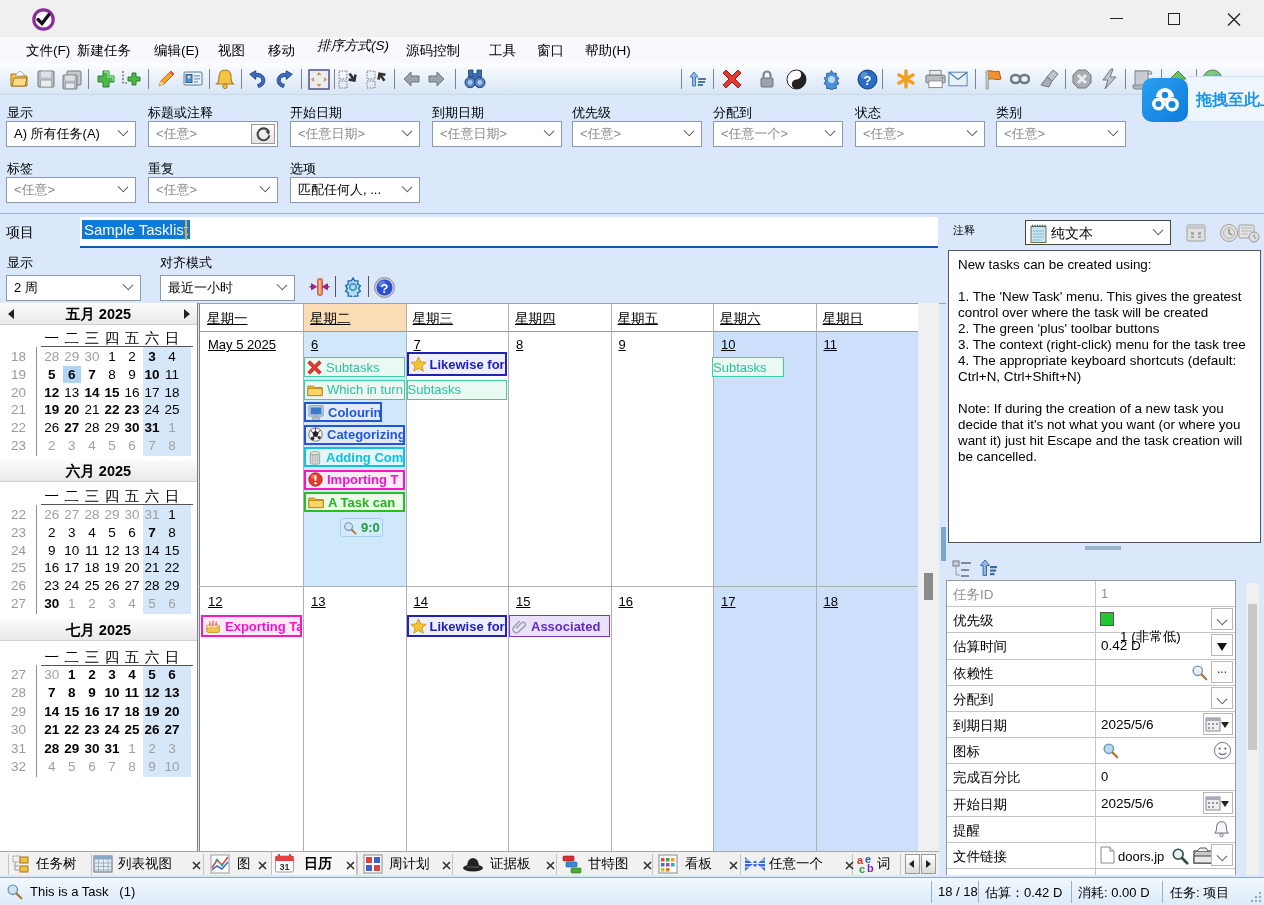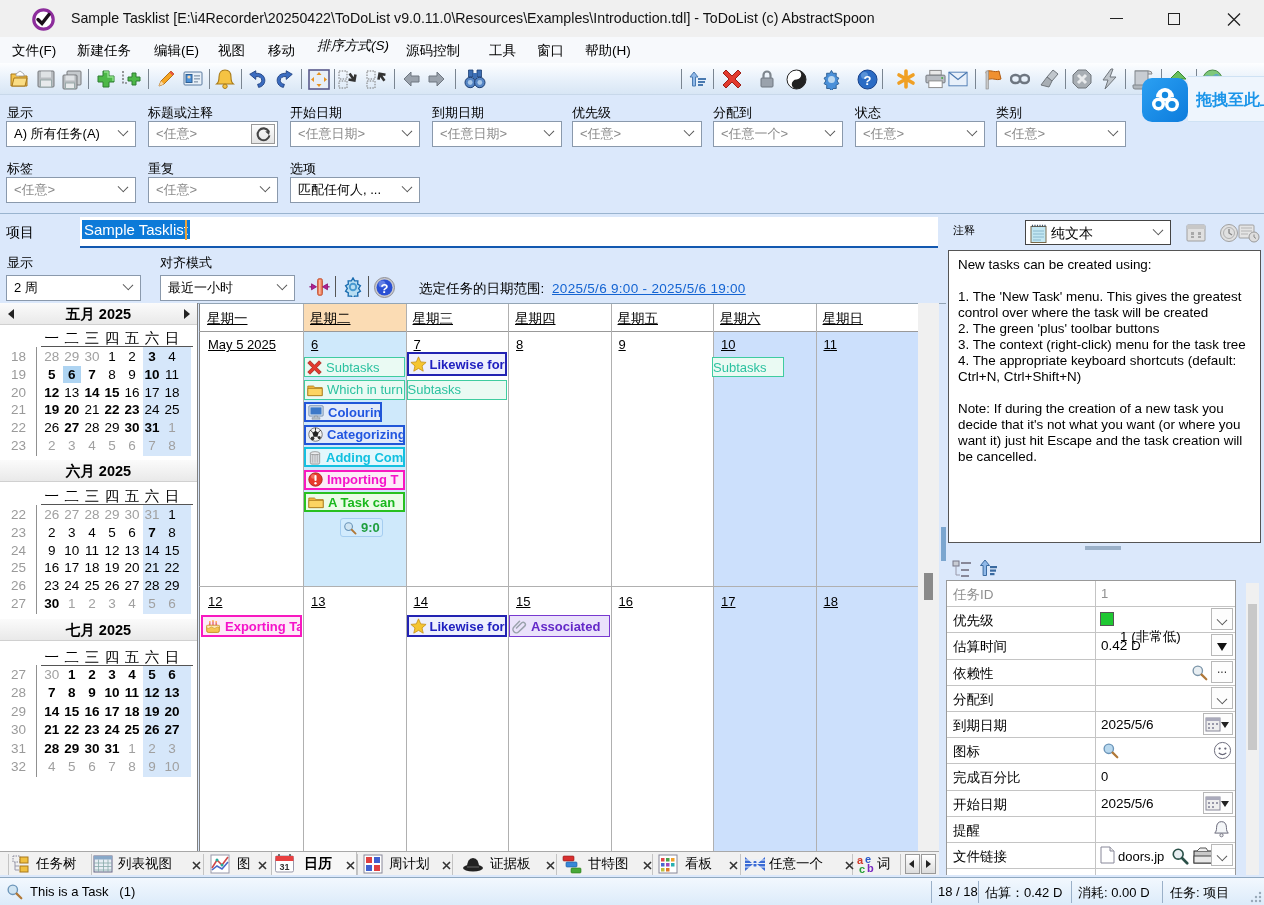--- a/index.html
+++ b/index.html
@@ -14,30 +14,29 @@
 </style>
 </head>
 <body>
 <div id="app">
 
 <div class="abs" style="left:0;top:0;width:1264px;height:37px;background:#f0f0f0;">
   <svg class="abs" style="left:32px;top:8px;" width="23" height="23" viewBox="0 0 23 23">
     <circle cx="11.5" cy="11.5" r="9.7" fill="#fff" stroke="#8d2d9c" stroke-width="3.2"></circle>
     <path d="M6 11.5 L10 15.5 L17 6.5" stroke="#1a1018" stroke-width="3.4" fill="none" stroke-linecap="round"></path>
   </svg>
-  <div class="abs" style="left:71px;top:10px;font-size:14.2px;color:#111;">Sample Tasklist [E:\i4Recorder\20250422\ToDoList v9.0.11.0\Resources\Examples\Introduction.tdl] - ToDoList (c) AbstractSpoon</div>
   <div class="abs" style="left:1110px;top:18px;width:13px;height:1.4px;background:#222;"></div>
   <div class="abs" style="left:1168px;top:13px;width:12px;height:12px;border:1.4px solid #222;"></div>
   <svg class="abs" style="left:1227px;top:13px;" width="14" height="13" viewBox="0 0 14 13">
         <path d="M1 0.5 L13 12.5 M13 0.5 L1 12.5" stroke="#222" stroke-width="1.3"></path>
       </svg>
 </div>
 
 <div class="abs" style="left:0;top:37px;width:1264px;height:26px;background:#f7f9fc;font-size:13.5px;color:#000;">
-  <span class="abs" style="left:12px;top:5px;">文件(F)</span>
+  <span class="abs" style="left:26px;top:5px;">文件(F)</span>
   <span class="abs" style="left:77px;top:5px;">新建任务</span>
   <span class="abs" style="left:154px;top:5px;">编辑(E)</span>
   <span class="abs" style="left:218px;top:5px;">视图</span>
   <span class="abs" style="left:268px;top:5px;">移动</span>
   <span class="abs" style="left:317px;top:0;font-style:italic;">排序方式(S)</span>
   <span class="abs" style="left:406px;top:5px;">源码控制</span>
   <span class="abs" style="left:489px;top:5px;">工具</span>
   <span class="abs" style="left:537px;top:5px;">窗口</span>
   <span class="abs" style="left:585px;top:5px;">帮助(H)</span>
 </div>
@@ -330,21 +329,20 @@
     <path d="M10.5 1 l1.7 3 h3.4 l-.2 3.4 2.9 1.7 -1.9 2.9 1.9 2.9 -2.9 1.7 .2 3.4 h-3.4 l-1.7 3 -1.7-3 H5.4 l.2-3.4 -2.9-1.7 1.9-2.9 -1.9-2.9 2.9-1.7 -.2-3.4 h3.4z" fill="#b8ddf2" stroke="#1a6cb0" stroke-width="1.4"></path>
     <circle cx="10.5" cy="10.5" r="3.4" fill="none" stroke="#4a9ad0" stroke-width="2"></circle>
   </svg>
   <div class="sep" style="left:368px;top:62px;height:21px;background:#555;"></div>
   <svg class="abs" style="left:374px;top:63px" width="21" height="21" viewBox="0 0 21 21">
     <circle cx="10.5" cy="10.5" r="10" fill="#c8c8cc" stroke="#909098"></circle>
     <circle cx="10.5" cy="10.5" r="8" fill="#2a50d4"></circle>
     <circle cx="8" cy="7" r="3.5" fill="#6e8ae8" opacity=".8"></circle>
     <text x="10.5" y="15.5" font-size="13" font-weight="bold" fill="#fff" text-anchor="middle" font-family="Liberation Sans">?</text>
   </svg>
-  <span class="abs" style="left:419px;top:66px;font-size:13.5px;color:#000;">选定任务的日期范围: <a style="color:#1464d2;text-decoration:underline;margin-left:4px;letter-spacing:0.3px;">2025/5/6 9:00 - 2025/5/6 19:00</a></span>
 </div>
 
 <div class="abs" style="left:0;top:303px;width:946px;height:1px;background:#93a5b5;"></div>
 <div id="minical" class="abs" style="left:0;top:303px;width:198px;height:548px;background:#fff;border-right:1px solid #808080;">
 <style>.mcd{position:absolute;font-size:13.5px;text-align:center;color:#000;} .mcw{position:absolute;font-size:13.5px;color:#9a9a9a;width:26px;text-align:right;}</style>
 <div style="position:absolute;left:0;top:0px;width:197px;height:22px;background:linear-gradient(#fbfbfb,#e9e9e9);border-bottom:1px solid #d0d0d0;"></div>
 <div style="position:absolute;left:0;top:2px;width:197px;text-align:center;font-size:14.5px;font-weight:bold;color:#000;">五月 2025</div>
 <div style="position:absolute;left:8px;top:6px;width:0;height:0;border-top:5px solid transparent;border-bottom:5px solid transparent;border-right:6px solid #222;"></div>
 <div style="position:absolute;left:184px;top:6px;width:0;height:0;border-top:5px solid transparent;border-bottom:5px solid transparent;border-left:6px solid #222;"></div>
 <div style="position:absolute;left:143px;top:44px;width:48px;height:109px;background:#d6e7fa;"></div>

